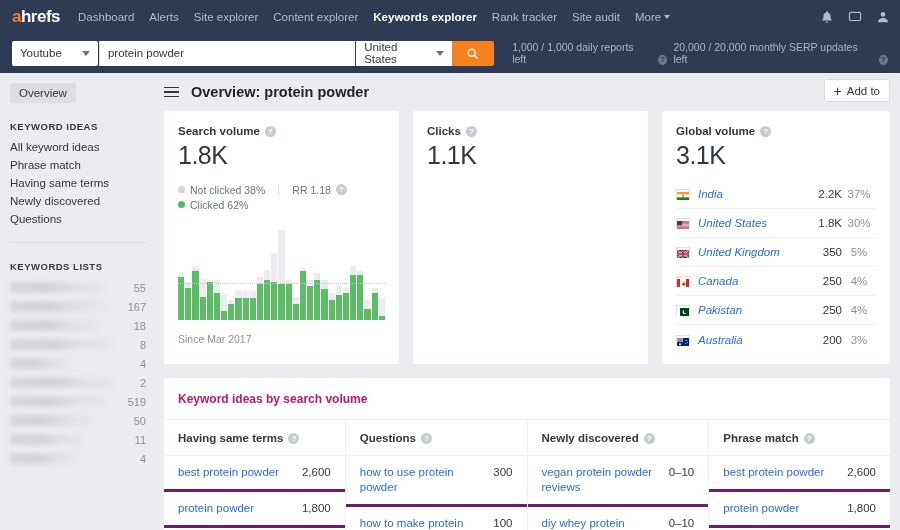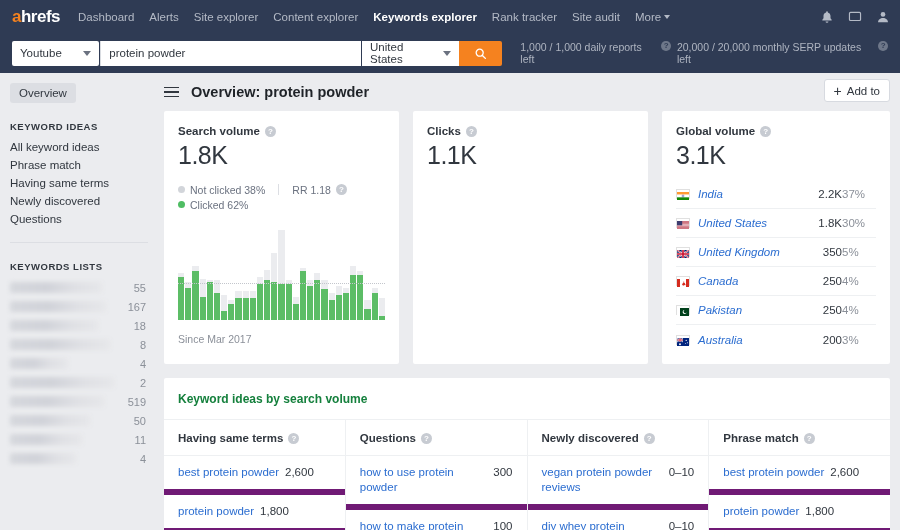--- a/index.html
+++ b/index.html
@@ -67,21 +67,21 @@
   }
   .search-btn {
     width: 45px; height: 25px; background: #f5821f; border: none;
     display: flex; align-items: center; justify-content: center;
     cursor: pointer; border-radius: 0 2px 2px 0;
   }
   .quota {
     display: flex; align-items: center; gap: 6px;
     margin-left: 18px; font-size: 10.5px; color: #aeb4c0;
   }
-  .quota .grp { display: flex; align-items: flex-start; gap: 8px; }
+  .quota .grp { display: flex; align-items: flex-end; gap: 16px; }
   .qmark {
     width: 10px; height: 10px; border-radius: 50%;
     background: #6e7789; color: #2f3b54; font-size: 8px;
     display: inline-flex; align-items: center; justify-content: center;
     font-weight: bold; line-height: 1; cursor: pointer;
   }
 
   
   .page { display: flex; height: 341px; }
 
@@ -184,43 +184,43 @@
     display: flex; align-items: center; height: 29px;
     border-bottom: 1px solid #eef0f2; font-size: 11.5px;
   }
   .gv-row:last-child { border-bottom: none; }
   .flag {
     width: 14px; height: 10px; margin-right: 8px; flex-shrink: 0;
     border: 0.5px solid rgba(0,0,0,.12); display: block;
   }
   .gv-name { color: #2b6dd0; flex: 1; cursor: pointer; font-style: italic; }
   .gv-vol { color: #31373f; width: 38px; text-align: right; }
-  .gv-pct { color: #8b9099; width: 34px; text-align: left; }
+  .gv-pct { color: #8b9099; width: 34px; text-align: center; }
 
   
   .ideas {
     background: #fff; border-radius: 2px; margin: 14px 0 0 6px;
     height: 180px; overflow: hidden;
   }
   .ideas-title {
-    font-size: 12px; font-weight: bold; color: #15803d;
+    font-size: 12px; font-weight: bold; color: #be185d;
     padding: 14px 14px 13px 14px; border-bottom: 1px solid #eef0f2;
   }
   .idea-cols { display: flex; }
   .idea-col { flex: 1; border-right: 1px solid #eef0f2; min-width: 0; }
   .idea-col:last-child { border-right: none; }
   .idea-head {
     font-size: 11.5px; font-weight: bold; color: #31373f;
     padding: 12px 14px 11px 14px;
     display: flex; align-items: center; gap: 5px;
     border-bottom: 1px solid #eef0f2;
   }
   .idea-row {
-    display: flex; align-items: flex-start; justify-content: flex-start;
-    padding: 9px 14px; border-bottom: 6px solid #701a75;
+    display: flex; align-items: flex-start; justify-content: space-between;
+    padding: 9px 14px; border-bottom: 3px solid #701a75;
     font-size: 11.5px; gap: 6px;
   }
   .idea-kw { color: #2b6dd0; cursor: pointer; line-height: 15px; }
   .idea-vol { color: #31373f; white-space: nowrap; line-height: 15px; }
 </style>
 </head>
 <body>
 
 <div class="navbar">
   <div class="logo"><span class="a">a</span><span>hrefs</span></div>

